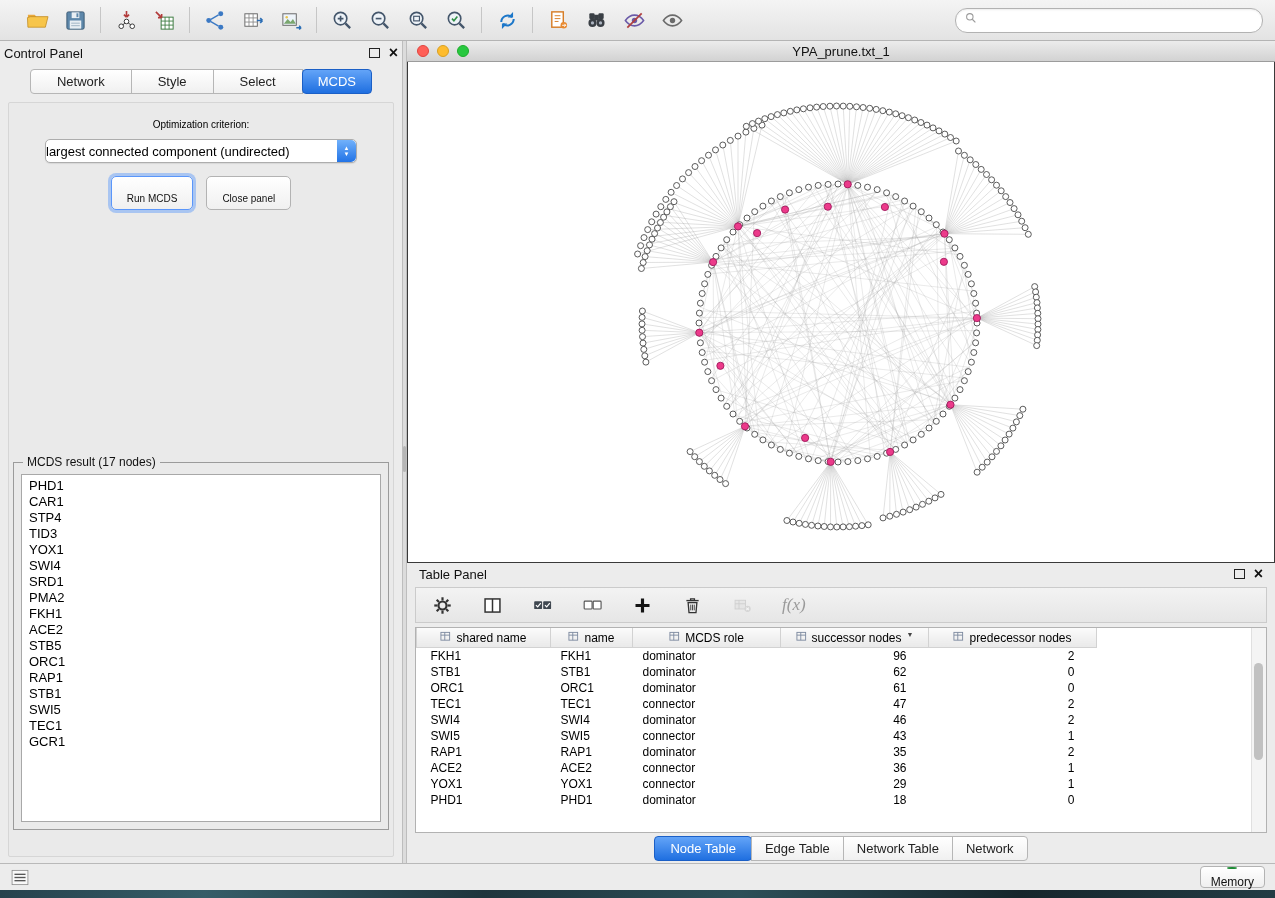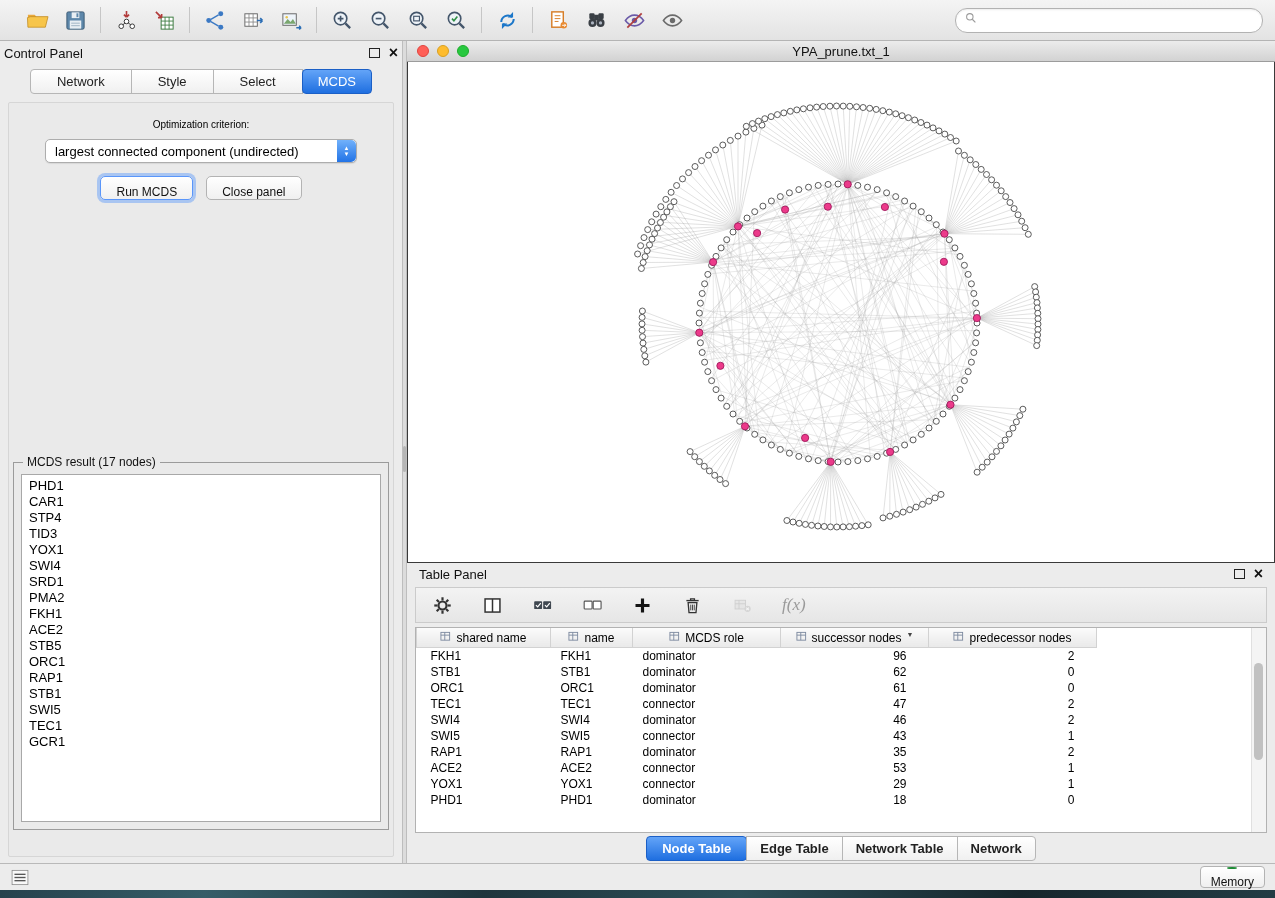--- a/index.html
+++ b/index.html
@@ -31,24 +31,24 @@
   .win-icons{margin-left:auto;display:flex;align-items:center;gap:9px;}
   .float-btn{width:9px;height:8px;border:1.5px solid #222;display:inline-block;}
   .close-btn{font-size:16px;font-weight:bold;color:#111;line-height:12px;}
   .cp-tabs{display:flex;justify-content:center;align-items:center;margin:4px 0 8px;}
   .cp-tab{background:linear-gradient(#ffffff,#f0f0f0);border:1px solid #b6b6b6;padding:4px 26px;font-size:13px;color:#222;margin-left:-1px;cursor:default;}
   .cp-tab:first-child{border-radius:4px 0 0 4px;margin-left:0;}
   .cp-tab:last-child{border-radius:0 4px 4px 0;}
   .cp-tab.active{background:linear-gradient(#63a4f8,#1f6fe0);color:#fff;border-color:#1b5fc6;border-radius:4px;padding:4px 15px;}
   .cp-body{flex:1;margin:0 8px 6px;background:#eaeaea;border:1px solid #d6d6d6;border-radius:2px;display:flex;flex-direction:column;align-items:center;padding-top:16px;min-height:0;}
   .opt-label{font-size:10px;color:#000;margin-bottom:9px;}
-  .dropdown{width:312px;height:24px;background:#fff;border:1px solid #adadad;border-radius:5px;position:relative;display:flex;align-items:center;padding-left:9px;box-sizing:border-box;font-size:13px;box-shadow:0 1px 1px rgba(0,0,0,.08);}
+  .dropdown{width:312px;height:24px;background:#fff;border:1px solid #adadad;border-radius:5px;position:relative;display:flex;align-items:center;box-sizing:border-box;font-size:13px;box-shadow:0 1px 1px rgba(0,0,0,.08);}
   .dd-stepper{position:absolute;right:0;top:0;bottom:0;width:19px;background:linear-gradient(#71b1fb,#2273e6);border-radius:0 5px 5px 0;display:flex;flex-direction:column;align-items:center;justify-content:center;color:#fff;font-size:6px;line-height:6px;}
   .btn-row{display:flex;gap:13px;margin-top:13px;}
-  .btn{height:24px;padding:8px 15px;font-size:12px;font-family:"Liberation Sans",sans-serif;background:linear-gradient(#ffffff,#f0f0f0);border:1px solid #b3b3b3;border-radius:5px;color:#111;}
+  .btn{height:24px;padding:16px 15px;font-size:10px;font-family:"Liberation Sans",sans-serif;background:linear-gradient(#ffffff,#f0f0f0);border:1px solid #b3b3b3;border-radius:5px;color:#111;}
   .btn.focused{border-color:#5a96fa;box-shadow:0 0 0 3px rgba(92,154,250,.45);}
   .result-group{margin:auto 4px 26px;align-self:stretch;position:relative;border:1px solid #9b9b9b;height:368px;padding:11px 7px 7px;box-sizing:border-box;}
   .result-title{position:absolute;top:-8px;left:9px;background:#eaeaea;padding:0 4px;font-size:12px;color:#111;}
   .result-list{width:100%;height:100%;box-sizing:border-box;background:#fff;border:1px solid #a8a8a8;padding:3px 0 0 7px;font-size:13px;line-height:16px;color:#000;overflow:hidden;}
 
   
   .splitter{width:5px;flex:0 0 5px;background:#dcdcdc;border-left:1px solid #bdbdbd;border-right:1px solid #bdbdbd;box-sizing:border-box;position:relative;}
   .splitter-handle{position:absolute;top:405px;left:0;width:3px;height:26px;background:#b6b6b6;border-radius:2px;}
 
   
@@ -76,21 +76,21 @@
   thead th{height:19px;background:linear-gradient(#fbfbfb,#e9e9e9);border:1px solid #d2d2d2;border-top:none;font-weight:normal;padding:0;}
   .th-inner{display:flex;justify-content:center;gap:5px;font-size:12px;}
   .th-inner svg{width:11px;height:11px;}
   .dd-arrow{font-size:7px;color:#444;}
   tbody td{height:16px;padding:0 10px;white-space:nowrap;overflow:hidden;}
   tbody td.num{text-align:right;padding-right:22px;}
   tbody td:first-child{padding-left:14px;}
   .v-scrollbar{position:absolute;right:0;top:0;bottom:0;width:14px;background:#f4f4f4;border-left:1px solid #e0e0e0;}
   .v-thumb{position:absolute;top:35px;left:2px;width:9px;height:97px;background:#c1c1c1;border-radius:5px;}
   .tp-tabs{height:30px;flex:0 0 30px;display:flex;justify-content:center;align-items:center;}
-  .tp-tab{background:linear-gradient(#ffffff,#f0f0f0);border:1px solid #b6b6b6;padding:4px 13px;font-size:13px;color:#222;margin-left:-1px;font-weight:bold;}
+  .tp-tab{background:linear-gradient(#ffffff,#f0f0f0);border:1px solid #b6b6b6;padding:4px 13px;font-size:13px;color:#222;margin-left:-1px;}
   .tp-tab:first-child{margin-left:0;border-radius:4px 0 0 4px;}
   .tp-tab:last-child{border-radius:0 4px 4px 0;}
   .tp-tab.active{background:linear-gradient(#63a4f8,#1f6fe0);color:#fff;border-color:#1b5fc6;border-radius:4px;padding:4px 15px;}
 
   
   .status-bar{height:26px;flex:0 0 26px;background:#ececec;border-top:1px solid #b9b9b9;display:flex;align-items:center;padding:0 10px;}
   .sb-icon svg{width:20px;height:19px;display:block;}
   .memory-btn{margin-left:auto;height:20px;display:flex;align-items:center;gap:6px;background:linear-gradient(#ffffff,#efefef);border:1px solid #b3b3b3;border-radius:4px;padding:0 10px;font-size:12px;color:#111;flex-direction:column;}
   .mem-dot{width:10px;height:10px;border-radius:50%;background:#2aab46;border:1px solid #1d8a34;box-sizing:border-box;}
 
@@ -1148,21 +1148,21 @@
                   <td>RAP1</td>
                   <td>RAP1</td>
                   <td>dominator</td>
                   <td class="num">35</td>
                   <td class="num">2</td>
                 </tr>
                 <tr>
                   <td>ACE2</td>
                   <td>ACE2</td>
                   <td>connector</td>
-                  <td class="num">53</td>
+                  <td class="num">36</td>
                   <td class="num">1</td>
                 </tr>
                 <tr>
                   <td>YOX1</td>
                   <td>YOX1</td>
                   <td>connector</td>
                   <td class="num">29</td>
                   <td class="num">1</td>
                 </tr>
                 <tr>

